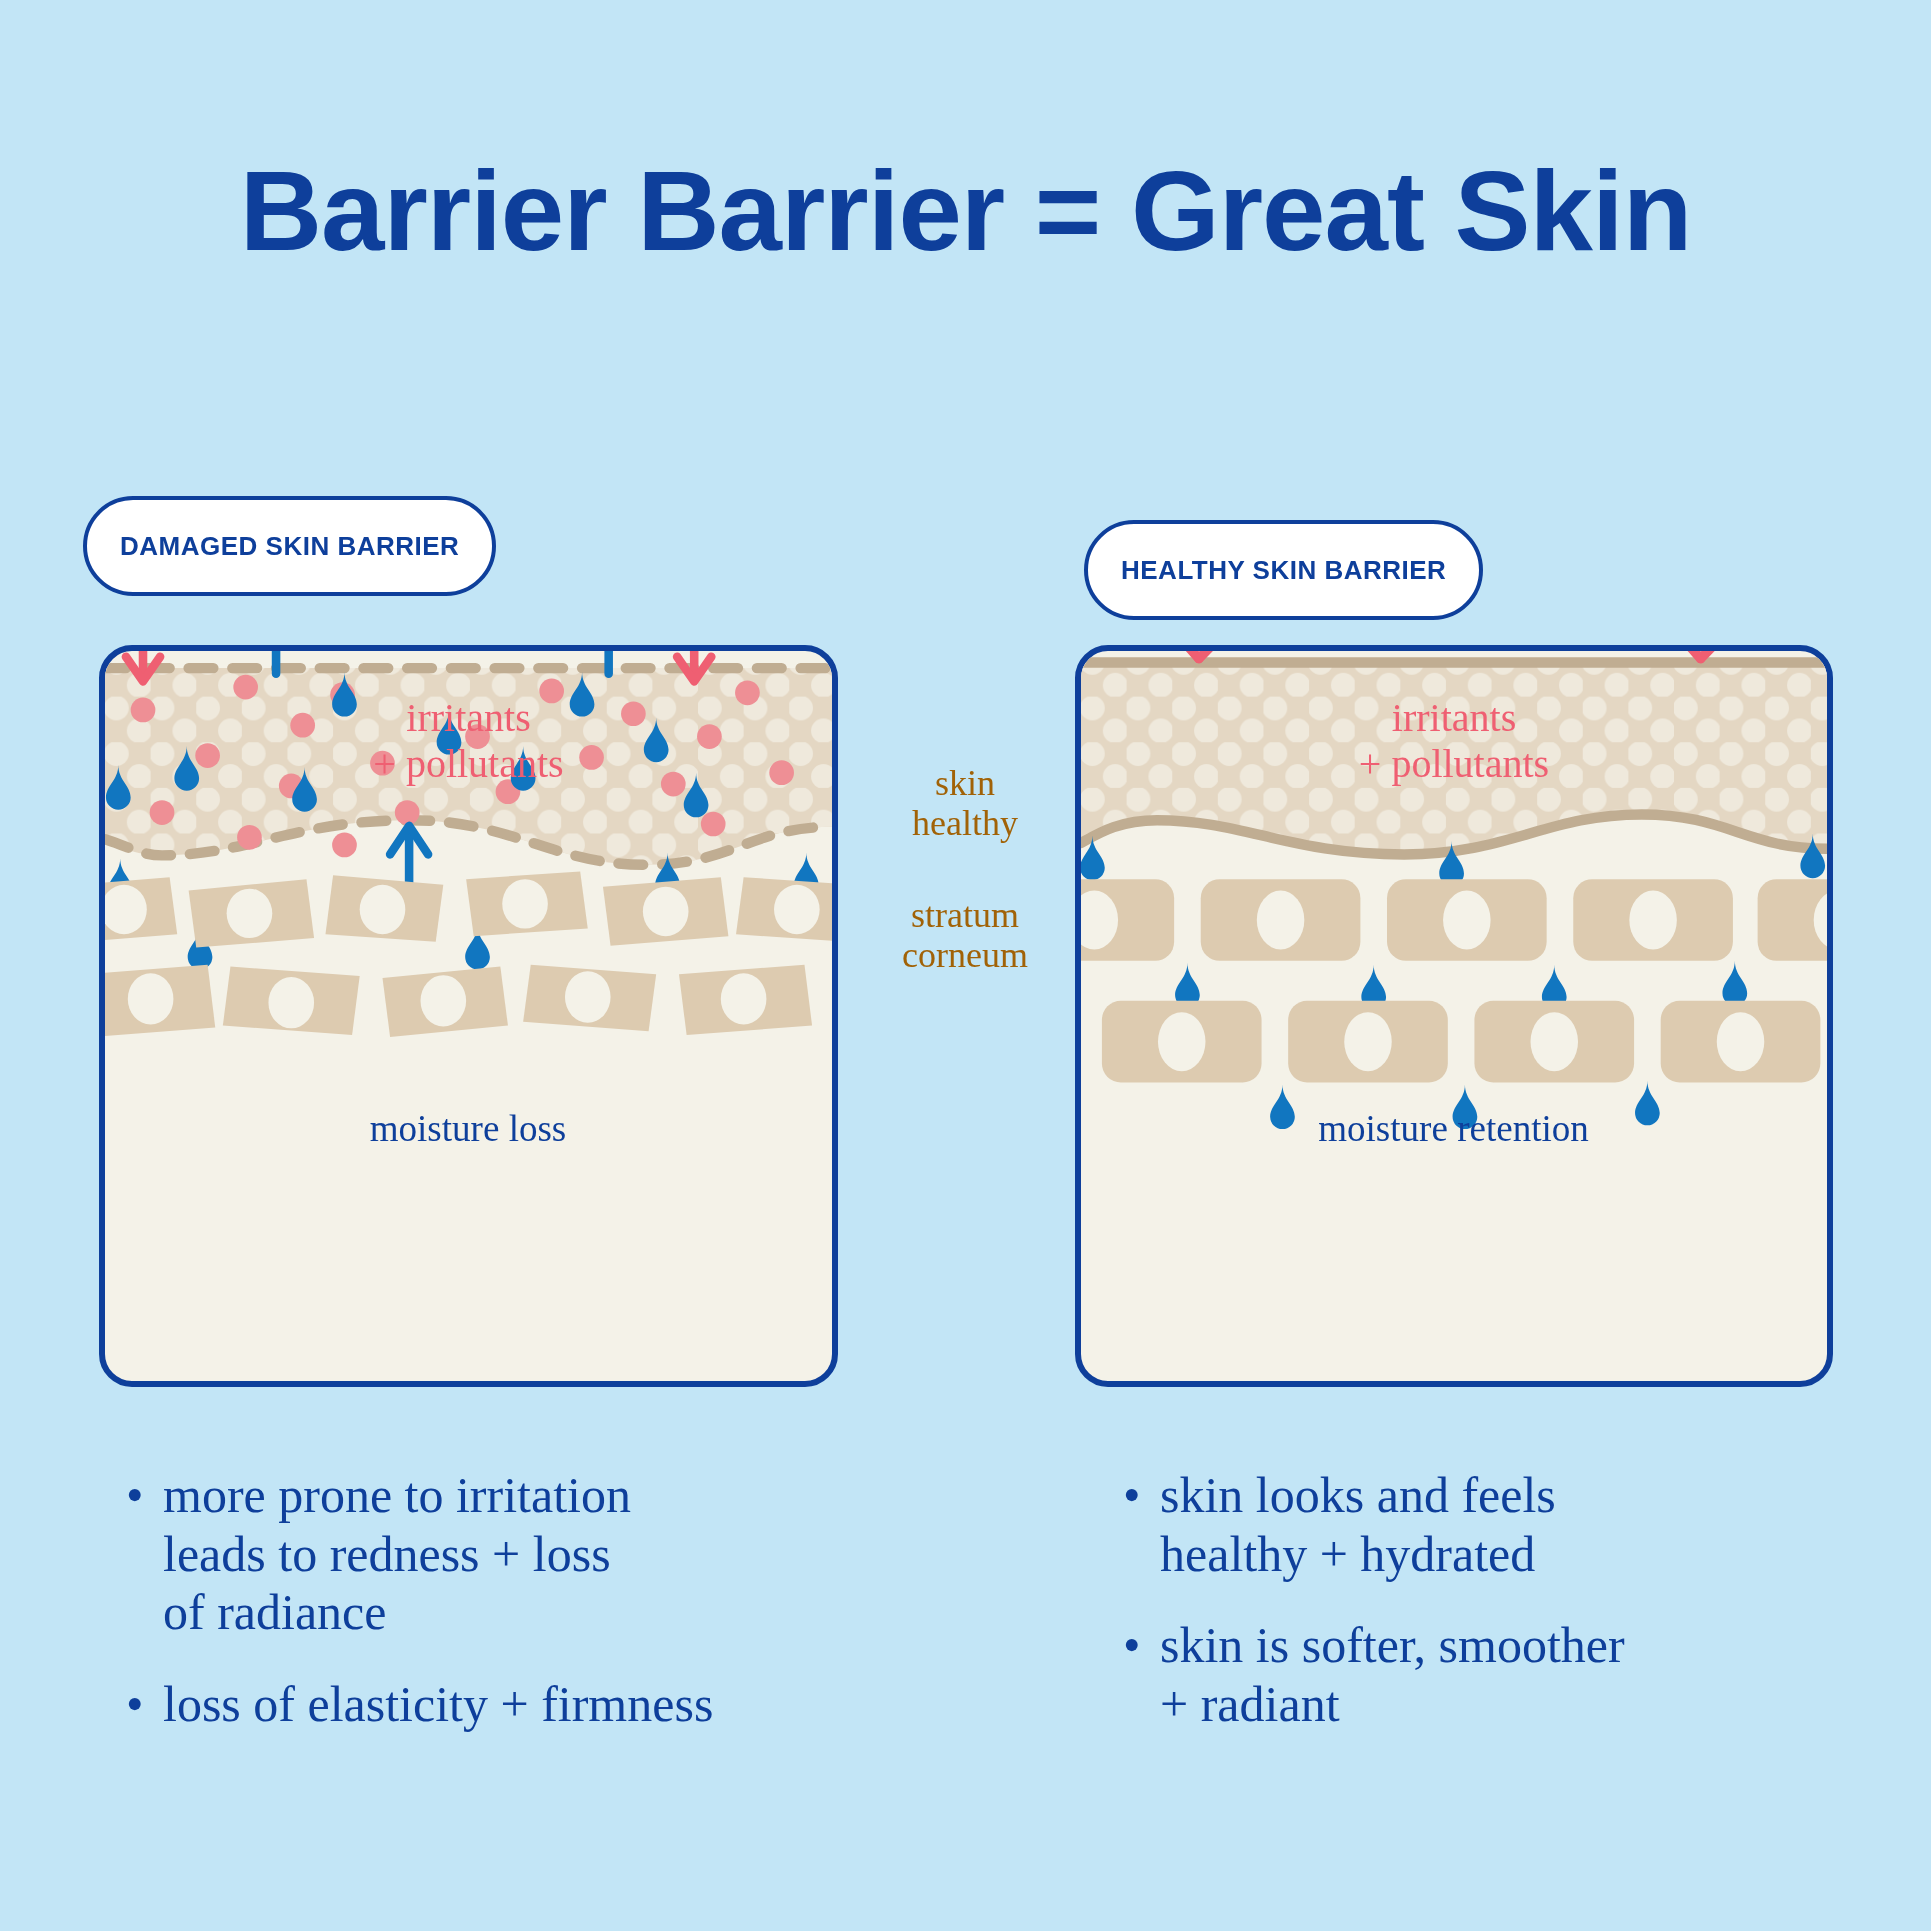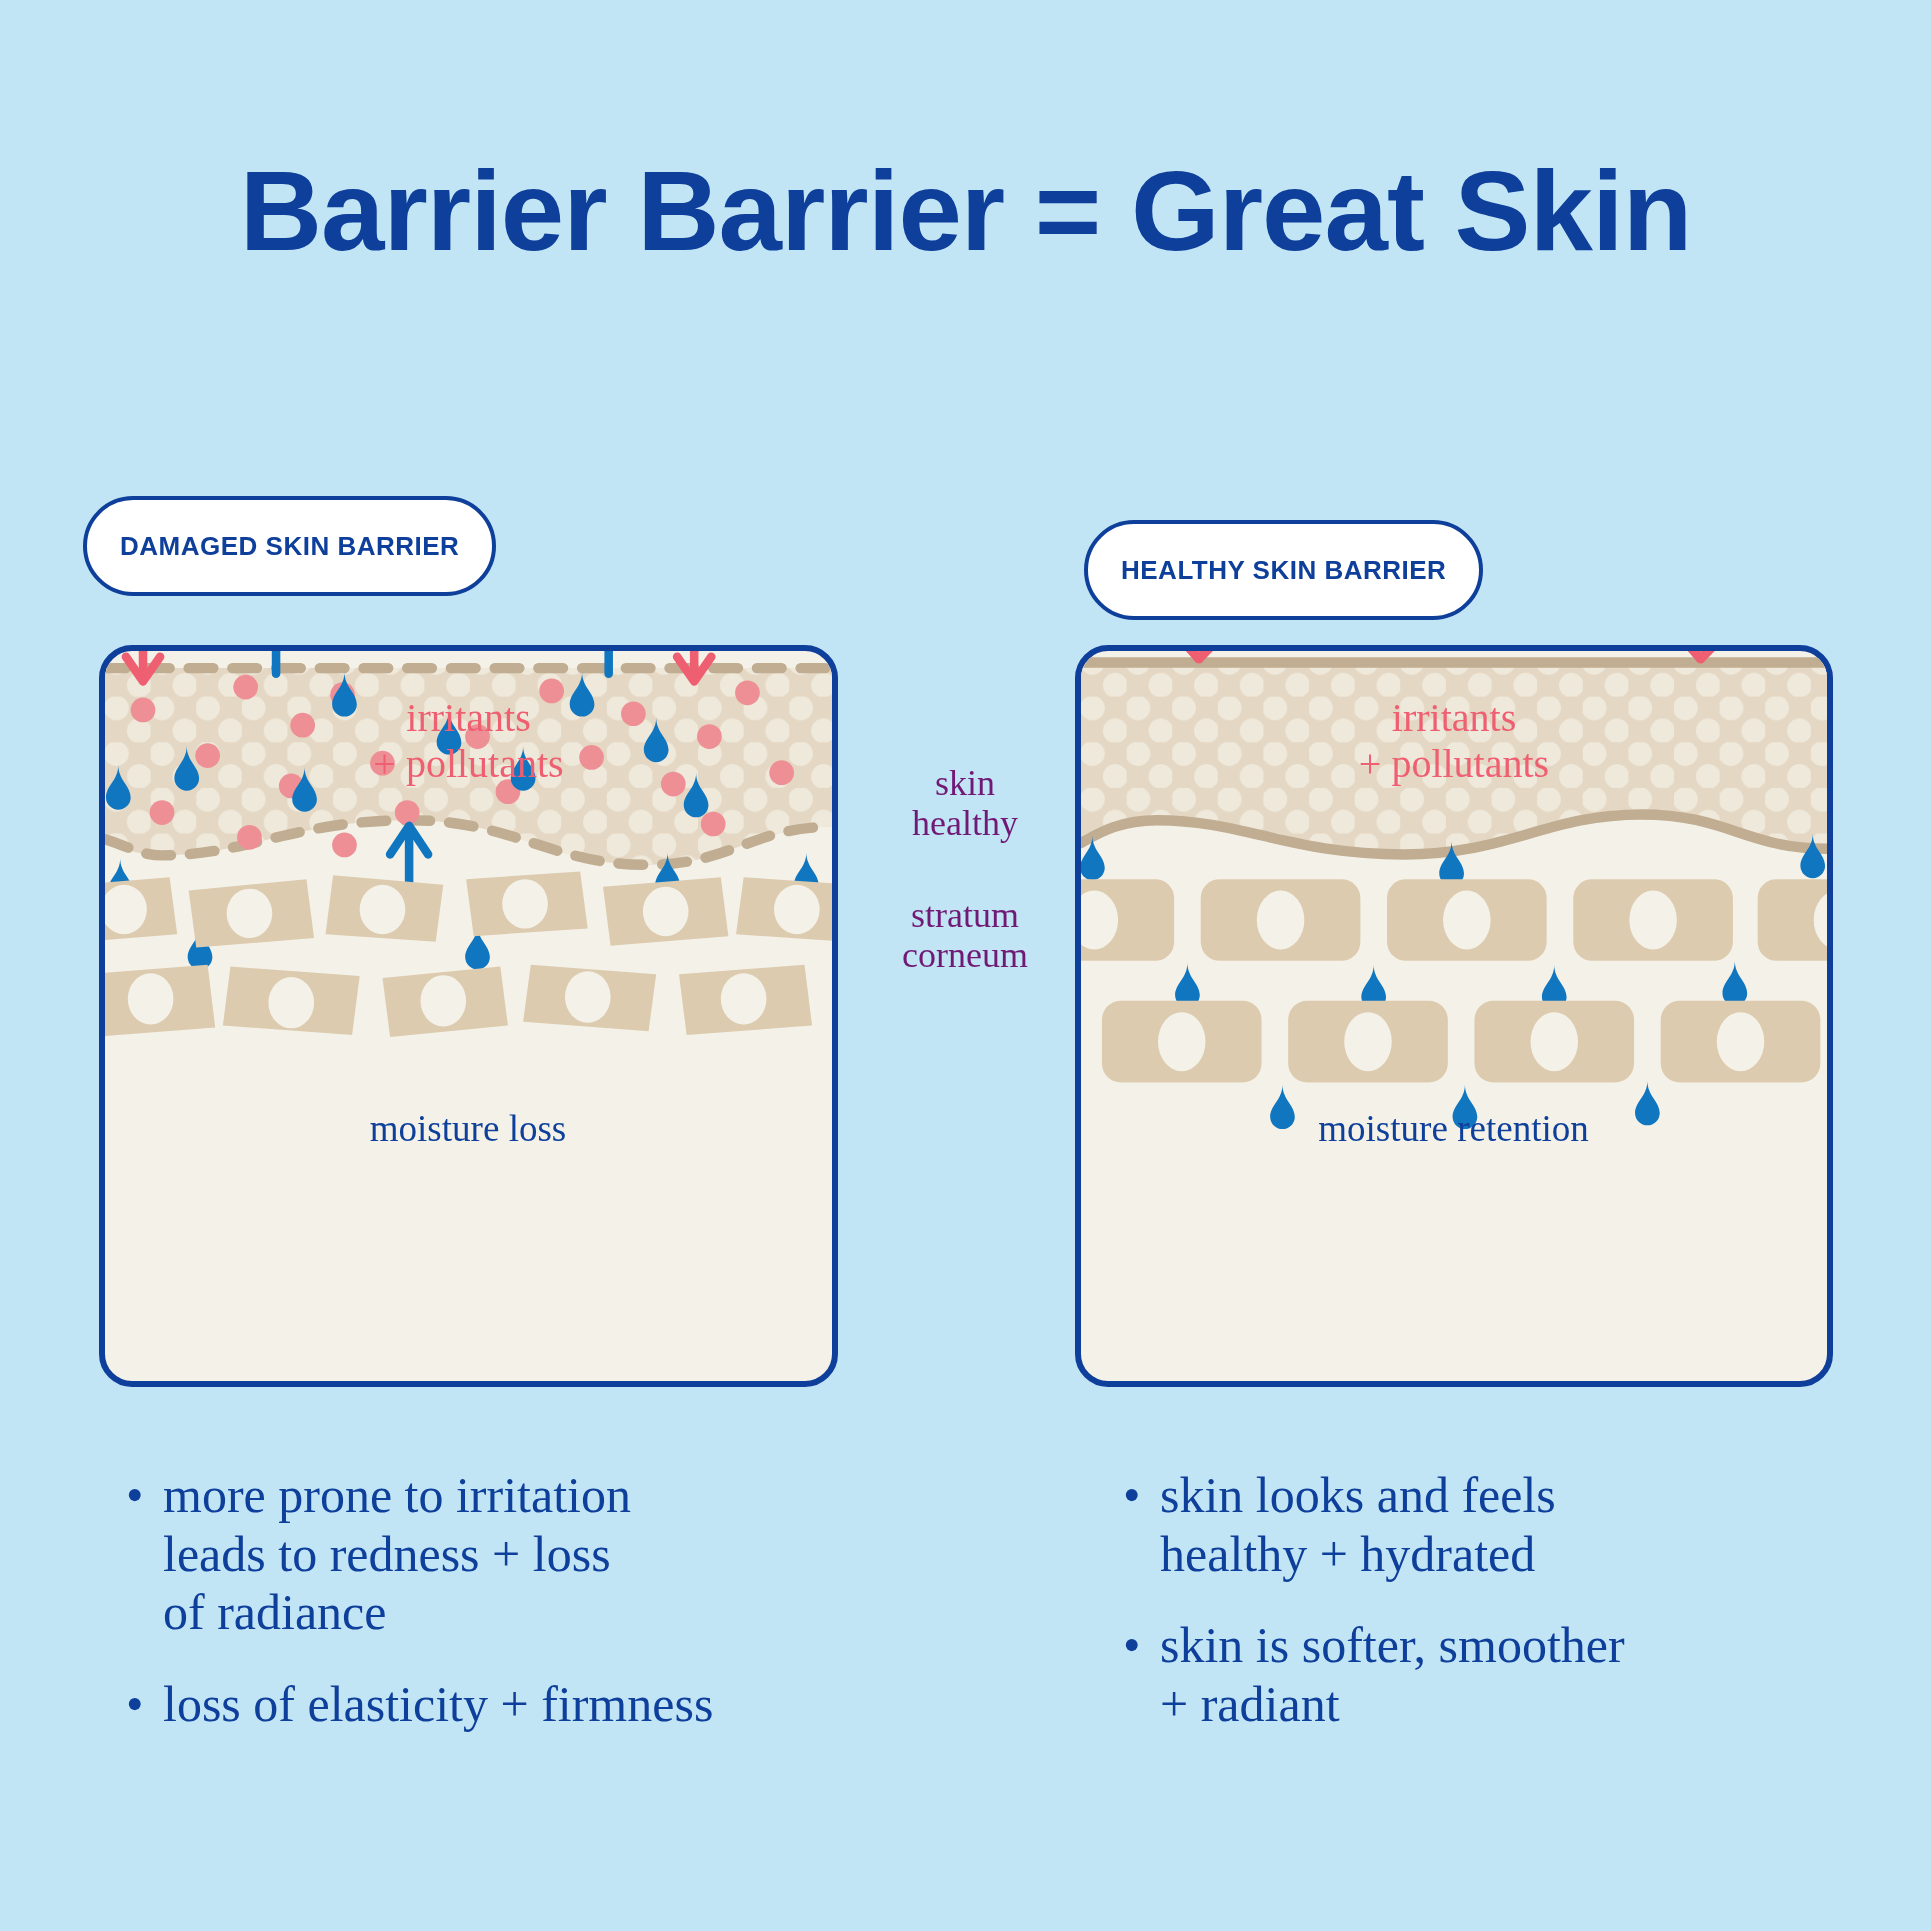--- a/index.html
+++ b/index.html
@@ -56,21 +56,21 @@
   }
   #panel-damaged{left:99px;top:645px;width:739px;height:742px;}
   #panel-healthy{left:1075px;top:645px;width:758px;height:742px;}
   .panel svg{display:block;width:100%;height:100%;}
 
   
   .axis-label{
     position:absolute;
     width:222px;
     text-align:center;
-    color:#701a75;
+    color:#a16207;
     font-family:"Liberation Serif",serif;
     font-size:36px;
     line-height:1.12;
     left:854px;
   }
   #label-skin-barrier{top:763px;}
   #label-stratum{top:895px;}
   #label-epidermal{top:1139px;}
 
   

